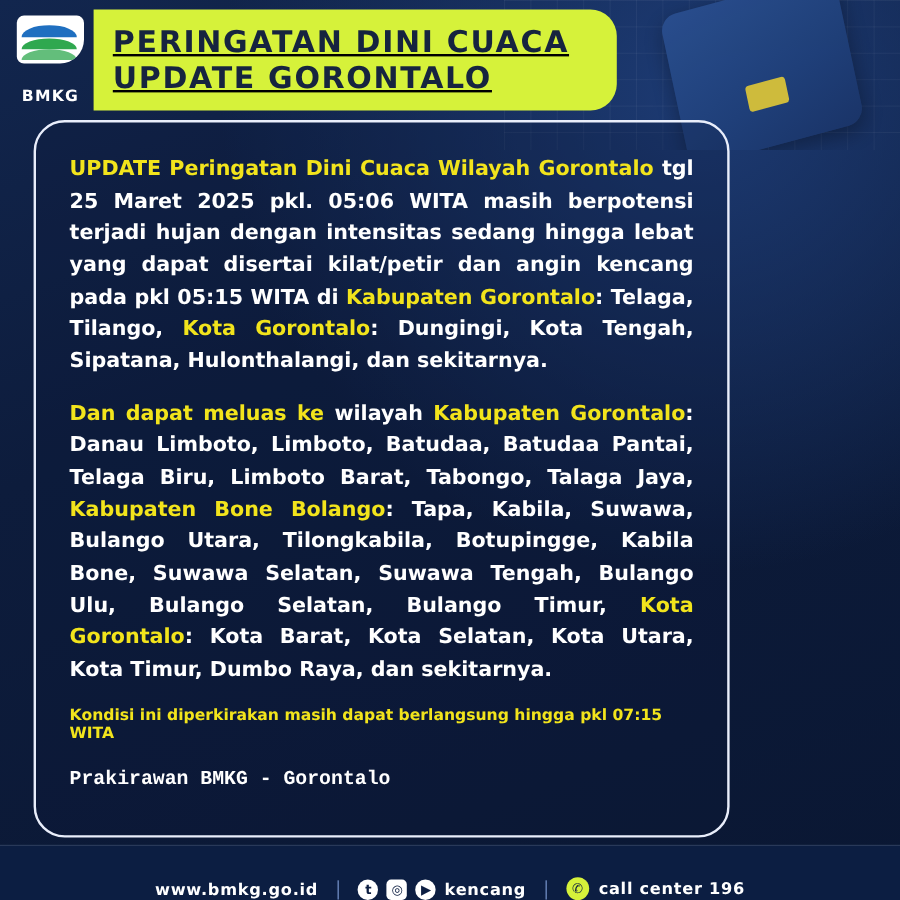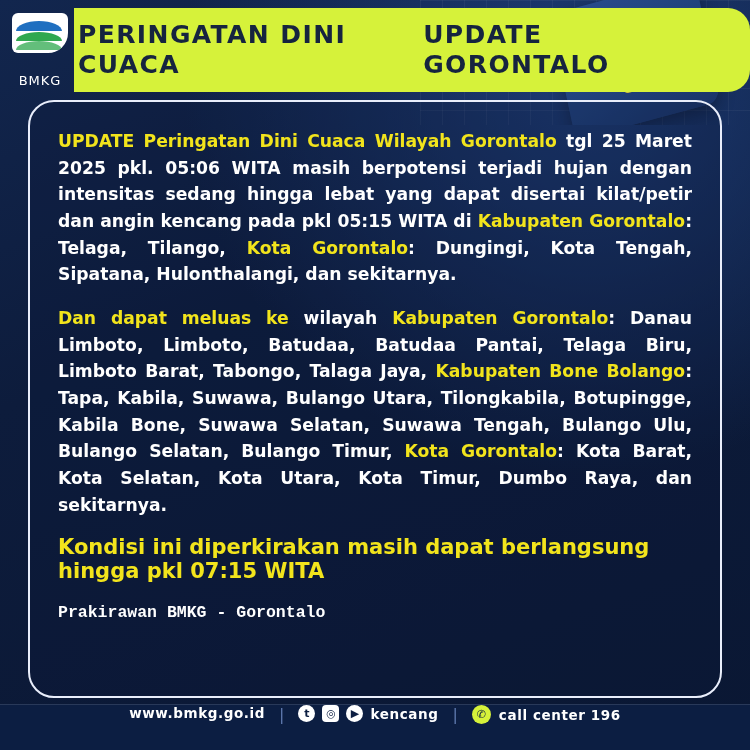--- a/index.html
+++ b/index.html
@@ -110,81 +110,82 @@
   .logo-mark .wave3 {
     position: absolute; left: 4px; top: 28px;
     width: 46px; height: 9px;
     background: #2fa84f;
     opacity: .75;
     border-radius: 50% 50% 0 0 / 100% 100% 0 0;
   }
   .logo-text {
     color: #ffffff;
     font-size: 13px;
-    font-weight: normal;
+    font-weight: bold;
     letter-spacing: 1px;
     margin-top: 20px;
   }
   .title-chip {
     background: #d6f23a;
     border-radius: 0 22px 22px 0;
-    padding: 12px 40px 12px 4px;
-    display: flex;
-    flex-direction: row;
+    padding: 12px 40px 12px 16px;
+    display: flex;
+    flex-direction: column;
     justify-content: center;
+    text-decoration: underline;
   }
   .title-chip .line {
     color: #16243f;
     font-size: 25px;
     font-weight: bold;
     letter-spacing: 1.4px;
     line-height: 1.2;
   }
   
   .card {
     position: absolute;
     left: 28px; top: 100px;
-    width: 694px; height: 598px;
+    width: 580px; height: 598px;
     border: 2px solid #e9eefb;
     border-radius: 26px;
     padding: 26px 28px;
     background: rgba(10,24,55,0.25);
   }
   .para {
     color: #ffffff;
     font-size: 17.2px;
     line-height: 1.55;
     text-align: justify;
     font-weight: bold;
     margin-bottom: 17px;
   }
   .hl { color: #f2e41c; }
   .plain { color: #ffffff; }
   .note {
     color: #f2e41c;
-    font-size: 21px;
+    font-size: 13px;
     font-weight: bold;
     margin-top: 15px;
     margin-bottom: 20px;
   }
   .sign {
     color: #ffffff;
     font-size: 16.5px;
     font-weight: bold;
     font-family: Liberation Mono, monospace;
   }
   
   .footer {
     position: absolute;
     left: 0; bottom: 0;
     width: 750px; height: 46px;
     background: #0c1e42;
     border-top: 1px solid rgba(255,255,255,0.12);
     display: flex;
-    align-items: flex-start;
+    align-items: flex-end;
     justify-content: center;
     gap: 14px;
     margin-top: 28px;
   }
   .footer .txt {
     color: #ffffff;
     font-size: 13.5px;
     font-weight: bold;
     letter-spacing: .6px;
   }

